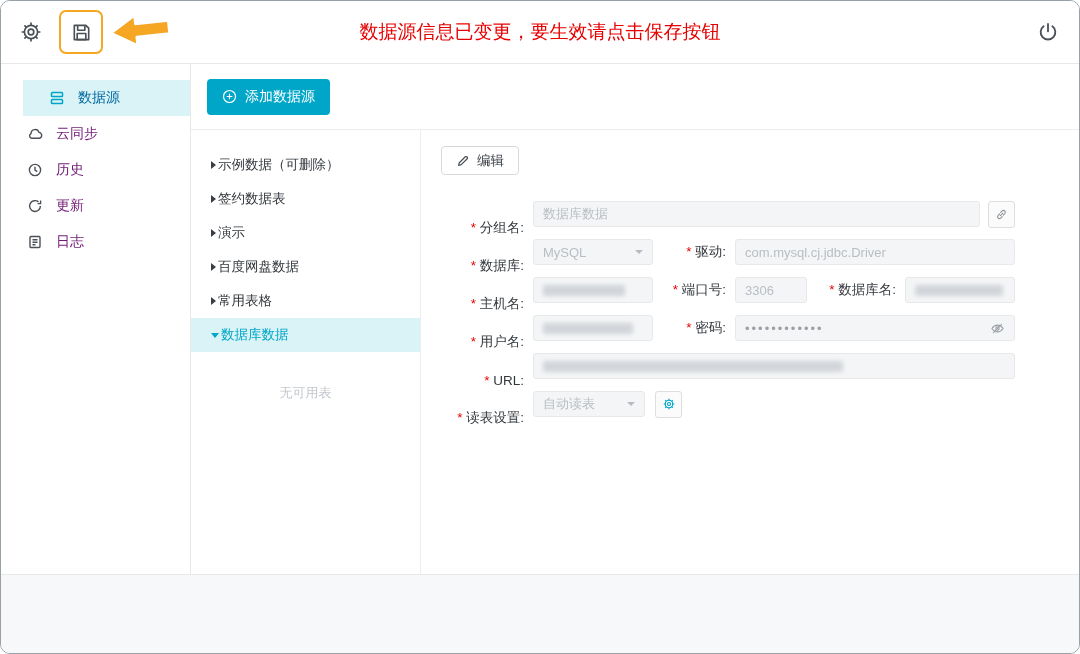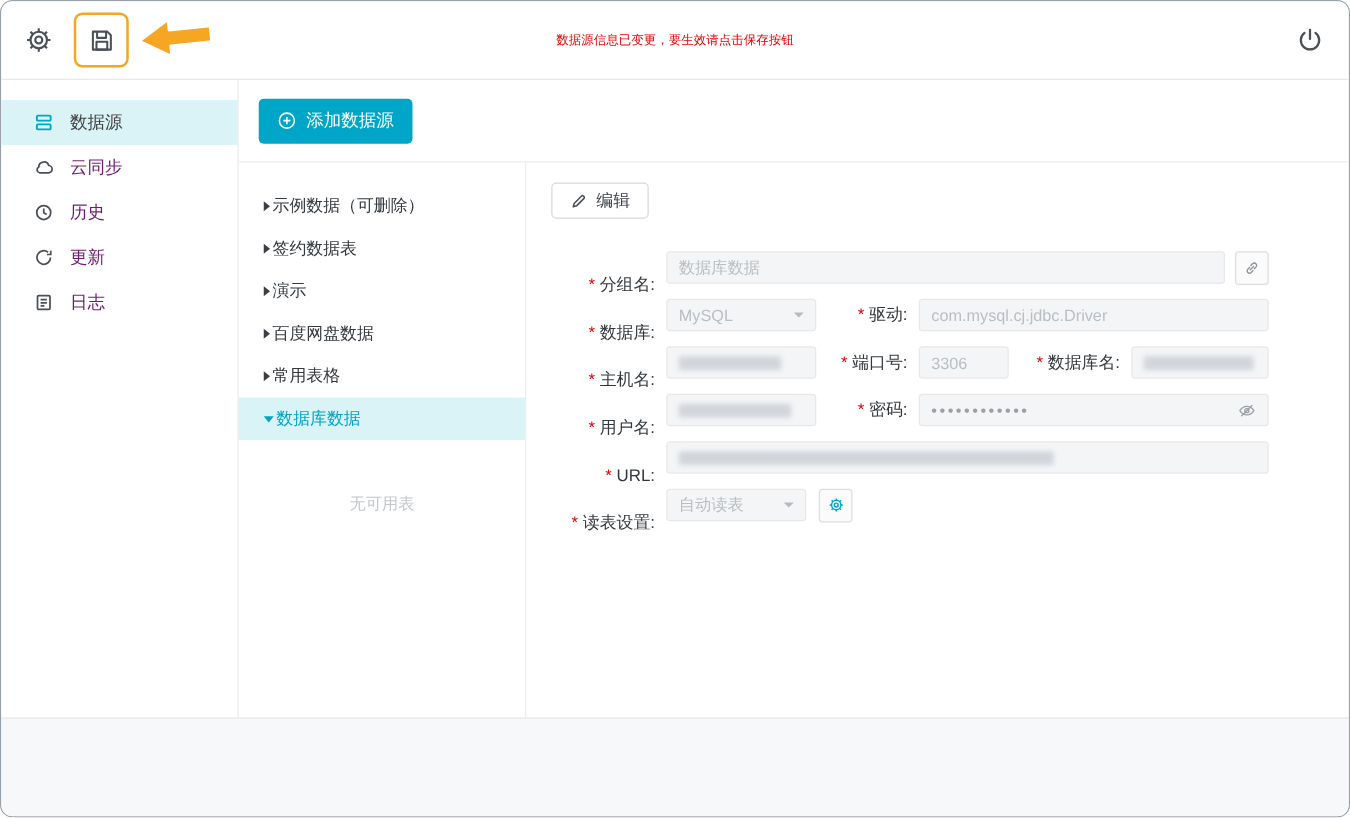--- a/index.html
+++ b/index.html
@@ -9,49 +9,49 @@
 
   
   .topbar{position:absolute;top:0;left:0;right:0;height:62px;border-bottom:1px solid #e8e8e8;
           display:flex;align-items:center;background:#fff;}
   .tb-icon{display:flex;align-items:center;justify-content:center;cursor:pointer;}
   .gear-btn{margin-left:18px;}
   .save-box{width:40px;height:40px;border:2px solid #f5a623;border-radius:7px;display:flex;
             align-items:center;justify-content:center;margin-left:16px;background:#fff;}
   .anno-arrow{margin-left:4px;filter:drop-shadow(0 0 2px #fff) drop-shadow(0 0 3px #fff);}
   .warning{position:absolute;left:50%;top:50%;transform:translate(-50%,-50%);color:#e60000;
-           font-size:10px;white-space:nowrap;}
+           font-size:19px;white-space:nowrap;}
   .power-btn{position:absolute;right:20px;top:50%;transform:translateY(-50%);}
 
   
   .sidebar{position:absolute;top:63px;left:0;bottom:79px;width:190px;border-right:1px solid #e8e8e8;
            padding-top:16px;box-sizing:border-box;background:#fff;}
   .side-item{height:36px;display:flex;align-items:center;padding-left:26px;gap:13px;font-size:14px;
              color:#701a75;cursor:pointer;}
   .side-item .s-ico{display:flex;color:#4a5056;}
-  .side-item.active{background:#d9f3f6;color:#404040;}
+  .side-item.active{background:#d9f3f6;color:#0369a1;margin-left:22px;}
   .side-item.active .s-ico{color:#00a6c8;}
 
   
   .main{position:absolute;top:63px;left:190px;right:0;bottom:79px;background:#fff;}
   .toolbar{height:65px;display:flex;align-items:center;padding-left:16px;}
   .add-btn{display:inline-flex;align-items:center;gap:8px;background:#00a6c8;color:#fff;border:none;
            border-radius:4px;height:36px;padding:0 15px;font-size:14px;cursor:pointer;}
   .content{position:absolute;top:65px;left:0;right:0;bottom:0;border-top:1px solid #ededed;display:flex;}
 
   
   .tree{width:230px;border-right:1px solid #ededed;padding-top:18px;box-sizing:border-box;}
   .tree-item{height:34px;display:flex;align-items:center;padding-left:20px;gap:2px;font-size:13.5px;
              color:#33383d;cursor:pointer;}
   .caret{width:0;height:0;border-top:4px solid transparent;border-bottom:4px solid transparent;
          border-left:5.5px solid #3a3f45;flex:none;}
   .tree-item.active{background:#d9f3f6;color:#00a6c8;}
   .tree-item.active .caret{border-left:4px solid transparent;border-right:4px solid transparent;
          border-top:5.5px solid #00a6c8;border-bottom:none;}
-  .tree-empty{margin-top:42px;text-align:center;color:#c3c7cc;font-size:13px;}
+  .tree-empty{margin-top:32px;text-align:center;color:#c3c7cc;font-size:13px;}
 
   
   .form{flex:1;padding:16px 64px 0 20px;box-sizing:border-box;min-width:0;}
   .edit-btn{display:inline-flex;align-items:center;gap:7px;border:1px solid #d6d9dc;border-radius:4px;
             background:#fff;height:29px;padding:0 14px;font-size:13.5px;color:#3a3f45;cursor:pointer;}
   .rows{margin-top:26px;display:flex;flex-direction:column;gap:12px;}
   .row{display:flex;align-items:center;height:26px;}
   .lbl{text-align:right;padding-right:9px;box-sizing:border-box;font-size:13.5px;color:#33383d;
        white-space:nowrap;flex:none;}
   .lbl.c1{width:92px;margin-top:28px;}

